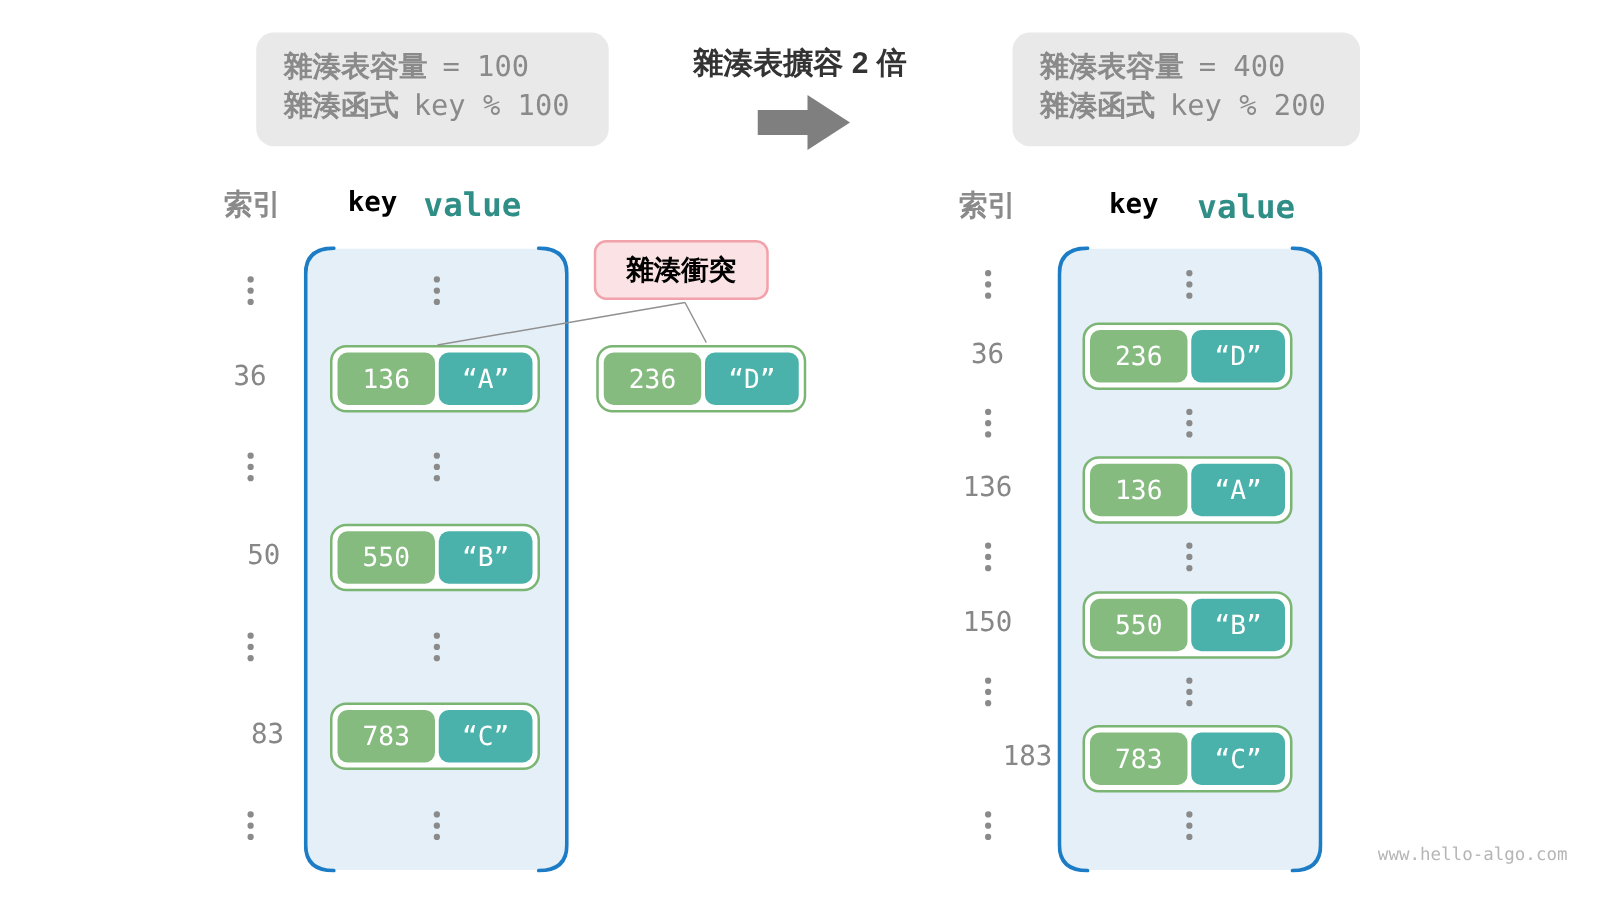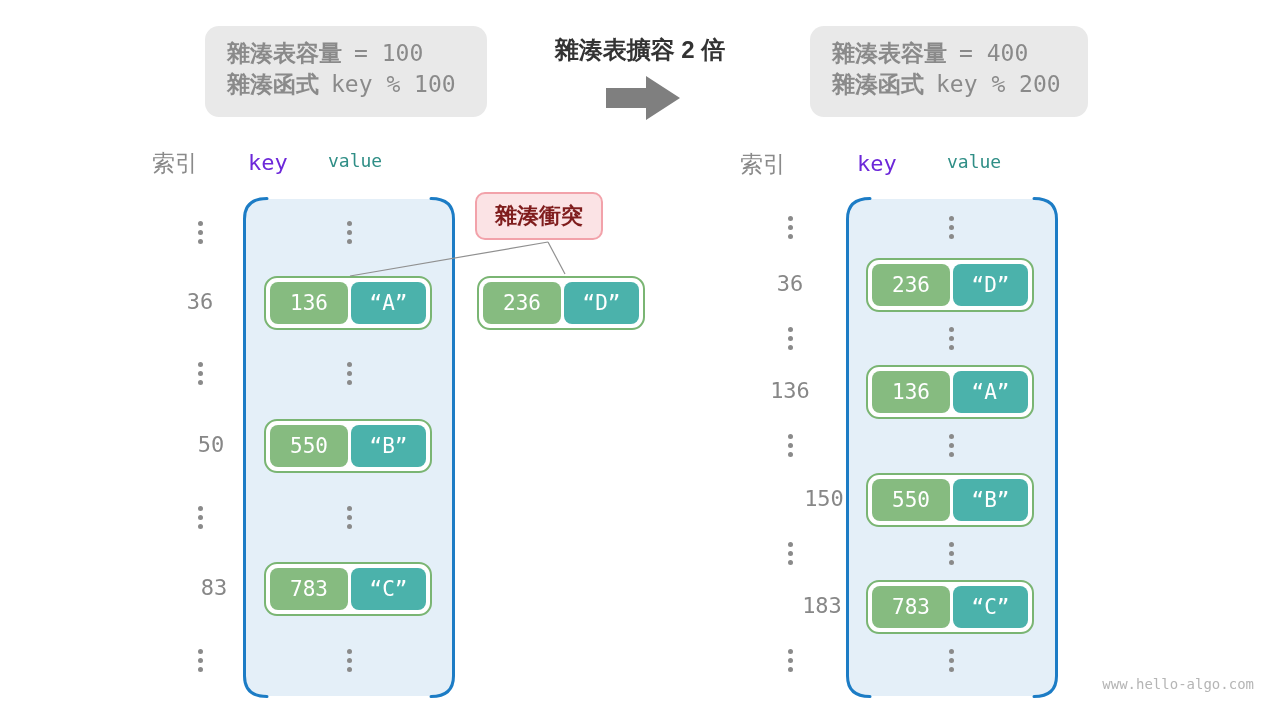--- a/index.html
+++ b/index.html
@@ -10,24 +10,24 @@
   .info{position:absolute;background:#e9e9e9;border-radius:14px;padding:12px 22px;
         display:flex;flex-direction:column;gap:0;box-sizing:border-box;}
   .info-line{display:flex;align-items:baseline;gap:12px;white-space:nowrap;}
   .info-label{font-weight:bold;font-size:23px;color:#8a8a8a;}
   .info-value{font-family:"DejaVu Sans Mono","Liberation Mono",monospace;font-size:23px;color:#8a8a8a;}
 
   .title{position:absolute;left:520px;top:34px;width:240px;text-align:center;
          font-size:24px;font-weight:bold;color:#333333;}
 
   
-  .hdr{position:absolute;width:100px;text-align:left;}
+  .hdr{position:absolute;width:100px;text-align:center;font-weight:bold;}
   .hdr-idx{font-size:23px;color:#8a8a8a;}
-  .hdr-key{font-family:"DejaVu Sans Mono","Liberation Mono",monospace;font-size:22px;color:#6d28d9;}
-  .hdr-val{font-family:"DejaVu Sans Mono","Liberation Mono",monospace;font-size:18px;color:#2f8e86;}
+  .hdr-key{font-family:"DejaVu Sans Mono","Liberation Mono",monospace;font-size:22px;color:#000000;}
+  .hdr-val{font-family:"DejaVu Sans Mono","Liberation Mono",monospace;font-size:26px;color:#2f8e86;}
 
   
   .bucket{position:absolute;width:212px;height:501px;}
   .bucket-fill{position:absolute;left:2px;top:2px;right:2px;bottom:2px;
                background:#e4eff8;border-radius:14px;}
   .bucket svg{position:absolute;left:0;top:0;}
 
   
   .idx{position:absolute;width:60px;text-align:center;color:#878787;
        font-family:"DejaVu Sans Mono","Liberation Mono",monospace;font-size:22px;}
@@ -36,24 +36,24 @@
 
   
   .pair{position:absolute;display:flex;gap:3px;padding:4px;background:#ffffff;
         border:2.5px solid #7ab573;border-radius:13px;box-sizing:content-box;}
   .kbox,.vbox{height:42px;line-height:42px;border-radius:8px;color:#ffffff;text-align:center;
         font-family:"DejaVu Sans Mono","Liberation Mono",monospace;font-size:21px;}
   .kbox{width:78px;background:#86bb80;}
   .vbox{width:75px;background:#4bb2ab;}
 
   
-  .collision{position:absolute;left:475px;top:192px;width:128px;height:48px;
+  .collision{position:absolute;left:475px;top:192px;width:140px;height:48px;
              background:#fbe3e5;border:2px solid #f2a2aa;border-radius:10px;
              display:flex;align-items:center;justify-content:center;
-             font-size:22px;font-weight:bold;color:#7f1d1d;box-sizing:border-box;}
+             font-size:22px;font-weight:bold;color:#000000;box-sizing:border-box;}
   .lines{position:absolute;left:340px;top:234px;}
 
   .arrow{position:absolute;left:606px;top:76px;}
 
   .watermark{position:absolute;right:26px;top:676px;color:#b5b5b5;
              font-family:"DejaVu Sans Mono","Liberation Mono",monospace;font-size:14px;}
 </style>
 </head>
 <body>
 
@@ -188,21 +188,21 @@
       <i></i>
       <i></i>
       <i></i>
     </div>
   <div class="idx" style="left:760px;top:378px;">136</div>
   <div class="dots" style="left:780px;top:434px;">
       <i></i>
       <i></i>
       <i></i>
     </div>
-  <div class="idx" style="left:794px;top:486px;">150</div>
+  <div class="idx" style="left:760px;top:486px;">150</div>
   <div class="dots" style="left:780px;top:542px;">
       <i></i>
       <i></i>
       <i></i>
     </div>
   <div class="idx" style="left:792px;top:593px;">183</div>
   <div class="dots" style="left:780px;top:649px;">
       <i></i>
       <i></i>
       <i></i>

